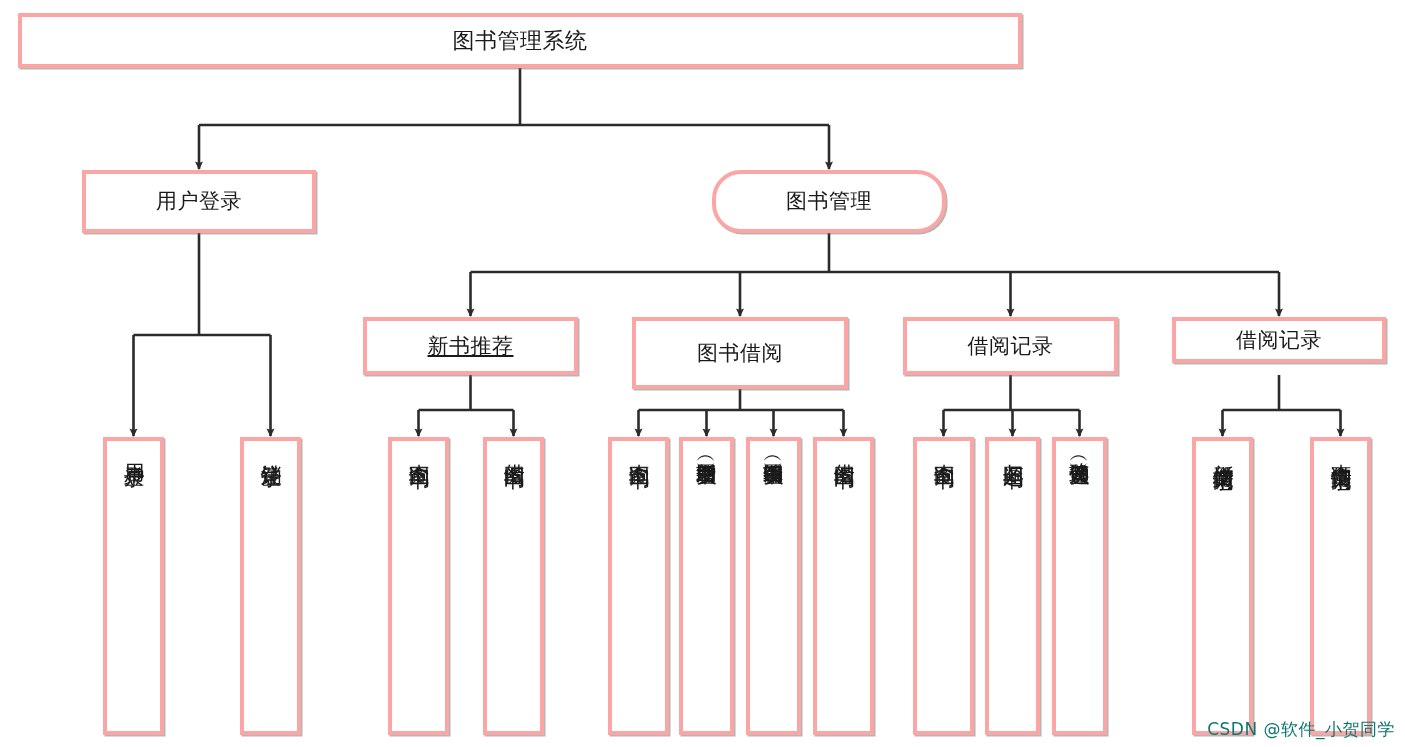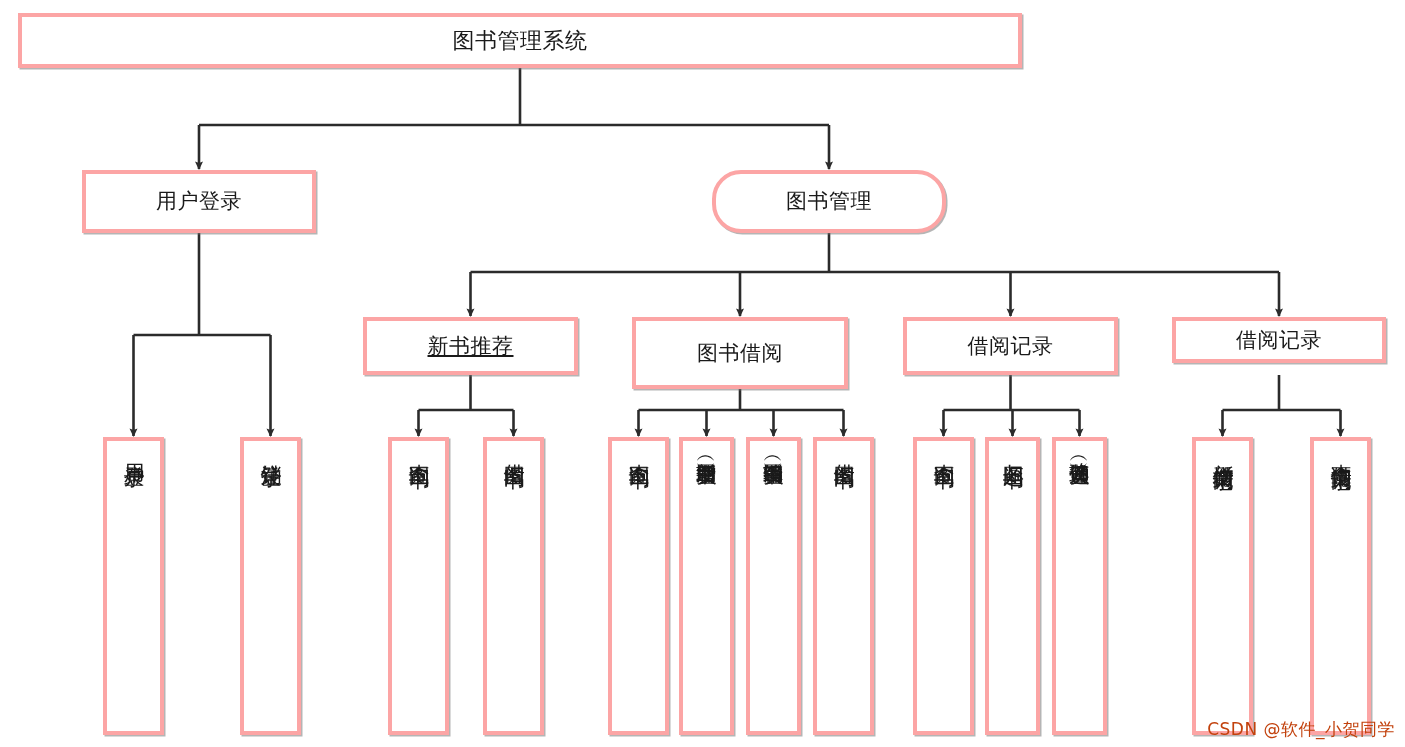--- a/index.html
+++ b/index.html
@@ -67,21 +67,21 @@
   }
   .node.vert.narrow .node-label {
     font-size: 20px;
     letter-spacing: 0.5px;
   }
   #watermark {
     position: absolute;
     right: 10px;
     bottom: 6px;
     font-size: 17px;
-    color: #c2410c;
+    color: #0f766e;
     letter-spacing: 0.5px;
     white-space: nowrap;
     user-select: none;
   }
 </style>
 </head>
 <body>
 
 <div id="diagram-root">
 

